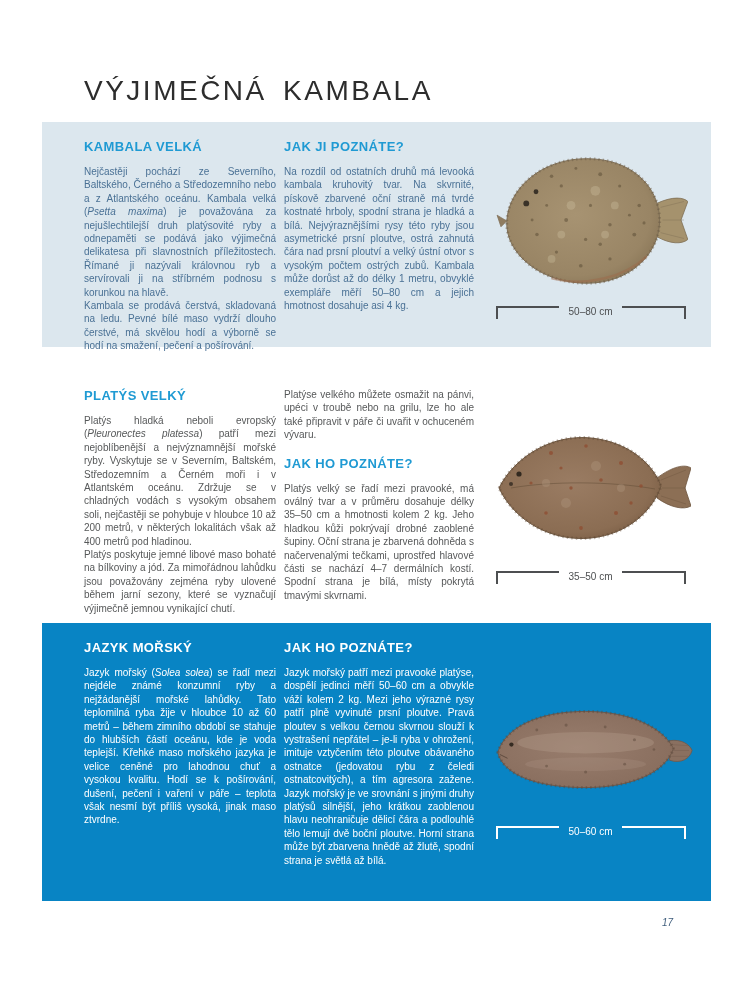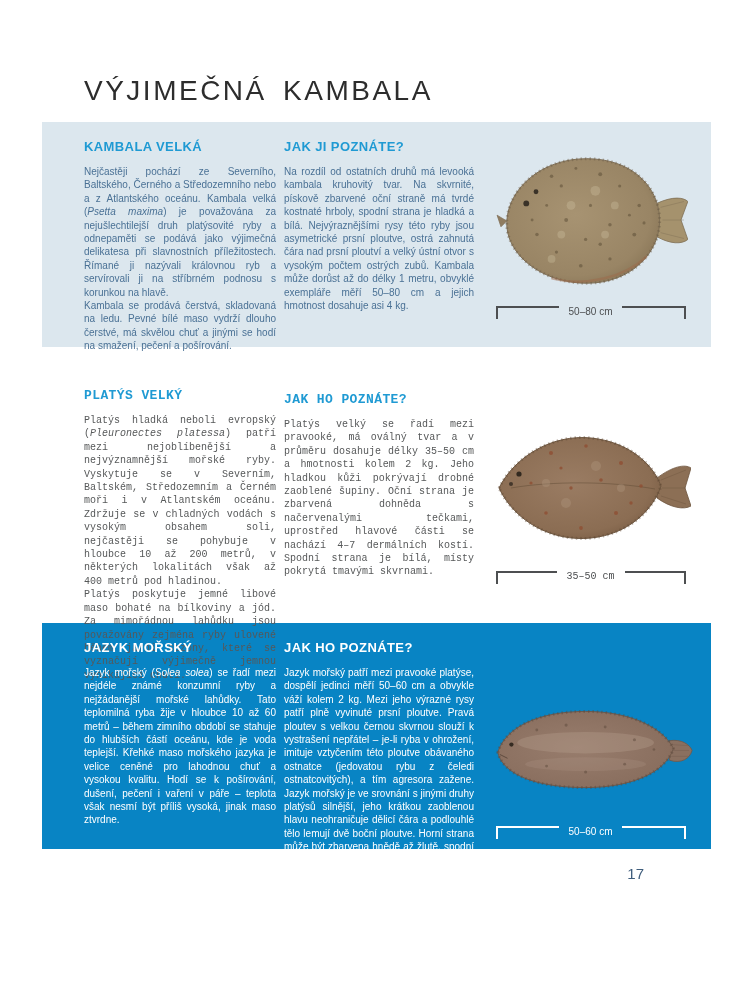--- a/index.html
+++ b/index.html
@@ -15,22 +15,22 @@
     letter-spacing:2.5px; font-weight:400;
     color:#2d2d2d; word-spacing:6px;
   }
   .section {
     display:grid;
     grid-template-columns:192px 190px 1fr;
     column-gap:8px;
     padding:17px 12px 0 42px;
   }
   .box-light { background:#dce7ee; margin:16px 29px 0 42px; height:225px; }
-  .sec-plain { margin:24px 29px 0 42px; height:226px;font-family:Liberation Mono, monospace; }
-  .box-blue  { background:#0884c4; margin:26px 29px 0 42px; height:226px; }
+  .sec-plain { margin:24px 29px 0 42px; height:226px; }
+  .box-blue  { background:#0884c4; margin:26px 29px 0 42px; height:278px; }
 
   .h {
     font-size:13px; font-weight:bold; letter-spacing:.4px;
     margin-bottom:11px; white-space:nowrap;
   }
   .h.blue  { color:#1f9ad3; }
   .h.white { color:#ffffff; }
 
   .col p {
     font-size:10px; line-height:13.4px;
@@ -57,34 +57,34 @@
   .measure-white { color:#ffffff; }
   .measure .tick { width:2px; height:13px; background:currentColor; }
   .measure .line { flex:1; height:1.5px; background:currentColor; }
   .measure .label { padding:0 10px; white-space:nowrap; }
 
   .fig-pad1 { padding-top:8px; }
   .fig-pad2 { padding-top:30px; }
   .fig-pad3 { padding-top:46px; }
 
   .page-number {
-    margin-top:16px; text-align:right; padding-right:96px;
-    font-size:15px; color:#3f5d7c;
+    margin-top:16px; text-align:right; padding-right:67px;
+    font-size:10px; color:#3f5d7c;font-style:italic;
   }
 </style>
 </head>
 <body>
 
 <h1 class="page-title">VÝJIMEČNÁ KAMBALA</h1>
 
 <div class="section box-light txt-blue">
   <div class="col left">
     <h2 class="h blue">KAMBALA VELKÁ</h2>
     <p><span>Nejčastěji pochází ze Severního, Baltského, Černého a Středozemního nebo a z Atlantského oceánu. Kambala velká (</span><i>Psetta maxima</i><span>) je považována za nejušlechtilejší druh platýsovité ryby a odnepaměti se podává jako výjimečná delikatesa při slavnostních příležitostech. Římané ji nazývali královnou ryb a servírovali ji na stříbrném podnosu s korunkou na hlavě.</span></p>
-    <p>Kambala se prodává čerstvá, skladovaná na ledu. Pevné bílé maso vydrží dlouho čerstvé, má skvělou chuť a jinými se hodí na smažení, pečení a pošírování.</p>
+    <p>Kambala se prodává čerstvá, skladovaná na ledu. Pevné bílé maso vydrží dlouho čerstvé, má skvělou hodí a výborně se hodí na smažení, pečení a pošírování.</p>
   </div>
   <div class="col right">
     <h2 class="h blue">JAK JI POZNÁTE?</h2>
     <p>Na rozdíl od ostatních druhů má levooká kambala kruhovitý tvar. Na skvrnité, pískově zbarvené oční straně má tvrdé kostnaté hrboly, spodní strana je hladká a bílá. Nejvýraznějšími rysy této ryby jsou asymetrické prsní ploutve, ostrá zahnutá čára nad prsní ploutví a velký ústní otvor s vysokým počtem ostrých zubů. Kambala může dorůst až do délky 1 metru, obvyklé exempláře měří 50–80 cm a jejich hmotnost dosahuje asi 4 kg.</p>
   </div>
   <figure class="fig fig-pad1">
     <svg width="195" height="146" viewBox="0 0 200 150">
       <defs>
         <radialGradient id="tg" cx="45%" cy="45%" r="65%">
           <stop offset="0%" stop-color="#a79372"></stop>
@@ -141,20 +141,21 @@
   </figure>
 </div>
 
 <div class="section sec-plain txt-gray">
   <div class="col left">
     <h2 class="h blue">PLATÝS VELKÝ</h2>
     <p><span>Platýs hladká neboli evropský (</span><i>Pleuronectes platessa</i><span>) patří mezi nejoblíbenější a nejvýznamnější mořské ryby. Vyskytuje se v Severním, Baltském, Středozemním a Černém moři i v Atlantském oceánu. Zdržuje se v chladných vodách s vysokým obsahem soli, nejčastěji se pohybuje v hloubce 10 až 200 metrů, v některých lokalitách však až 400 metrů pod hladinou.</span></p>
     <p>Platýs poskytuje jemné libové maso bohaté na bílkoviny a jód. Za mimořádnou lahůdku jsou považovány zejména ryby ulovené během jarní sezony, které se vyznačují výjimečně jemnou vynikající chutí.</p>
   </div>
   <div class="col right">
+    <p class="intro">Platýse velkého můžete osmažit na pánvi, upéci v troubě nebo na grilu, lze ho ale také připravit v páře či uvařit v ochuceném vývaru.</p>
     <h2 class="h blue">JAK HO POZNÁTE?</h2>
     <p>Platýs velký se řadí mezi pravooké, má oválný tvar a v průměru dosahuje délky 35–50 cm a hmotnosti kolem 2 kg. Jeho hladkou kůži pokrývají drobné zaoblené šupiny. Oční strana je zbarvená dohněda s načervenalými tečkami, uprostřed hlavové části se nachází 4–7 dermálních kostí. Spodní strana je bílá, místy pokrytá tmavými skvrnami.</p>
   </div>
   <figure class="fig fig-pad2">
     <svg width="200" height="140" viewBox="0 0 200 140">
       <defs>
         <radialGradient id="pg" cx="45%" cy="45%" r="65%">
           <stop offset="0%" stop-color="#9a7c63"></stop>
           <stop offset="75%" stop-color="#8b6d53"></stop>
           <stop offset="100%" stop-color="#765a42"></stop>

